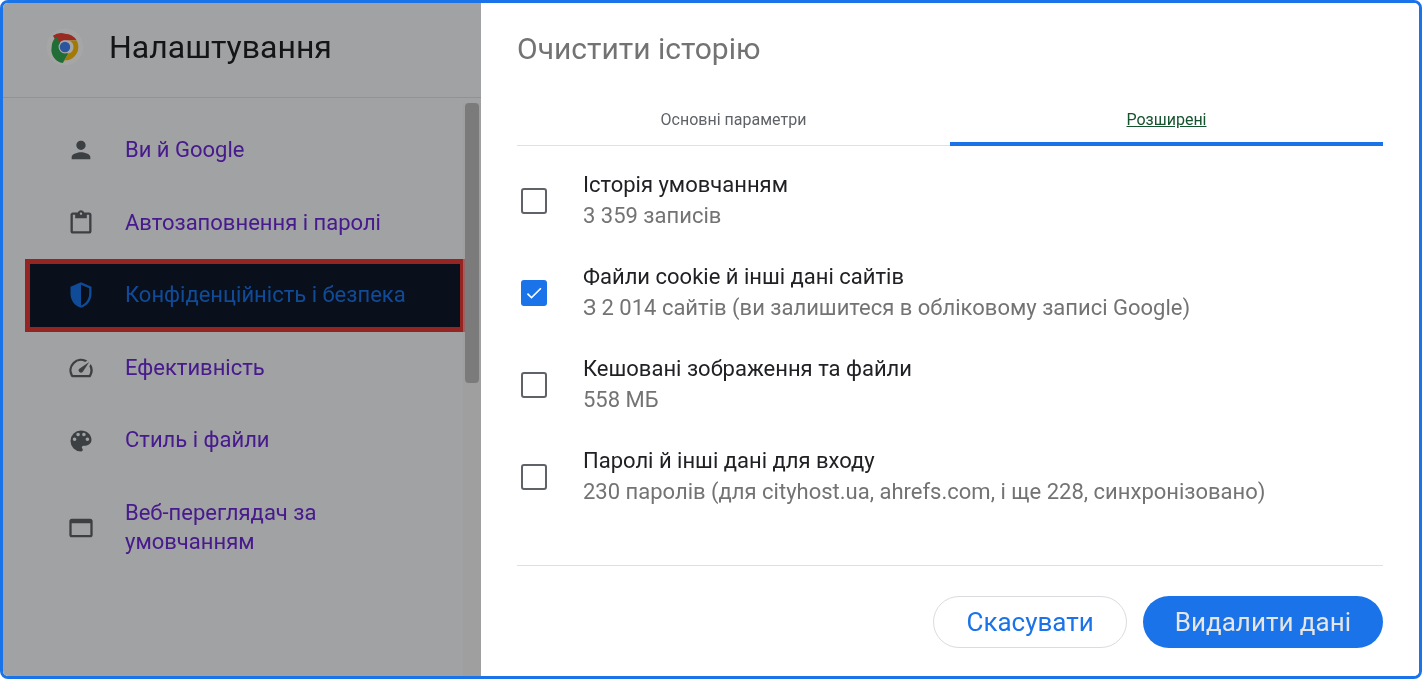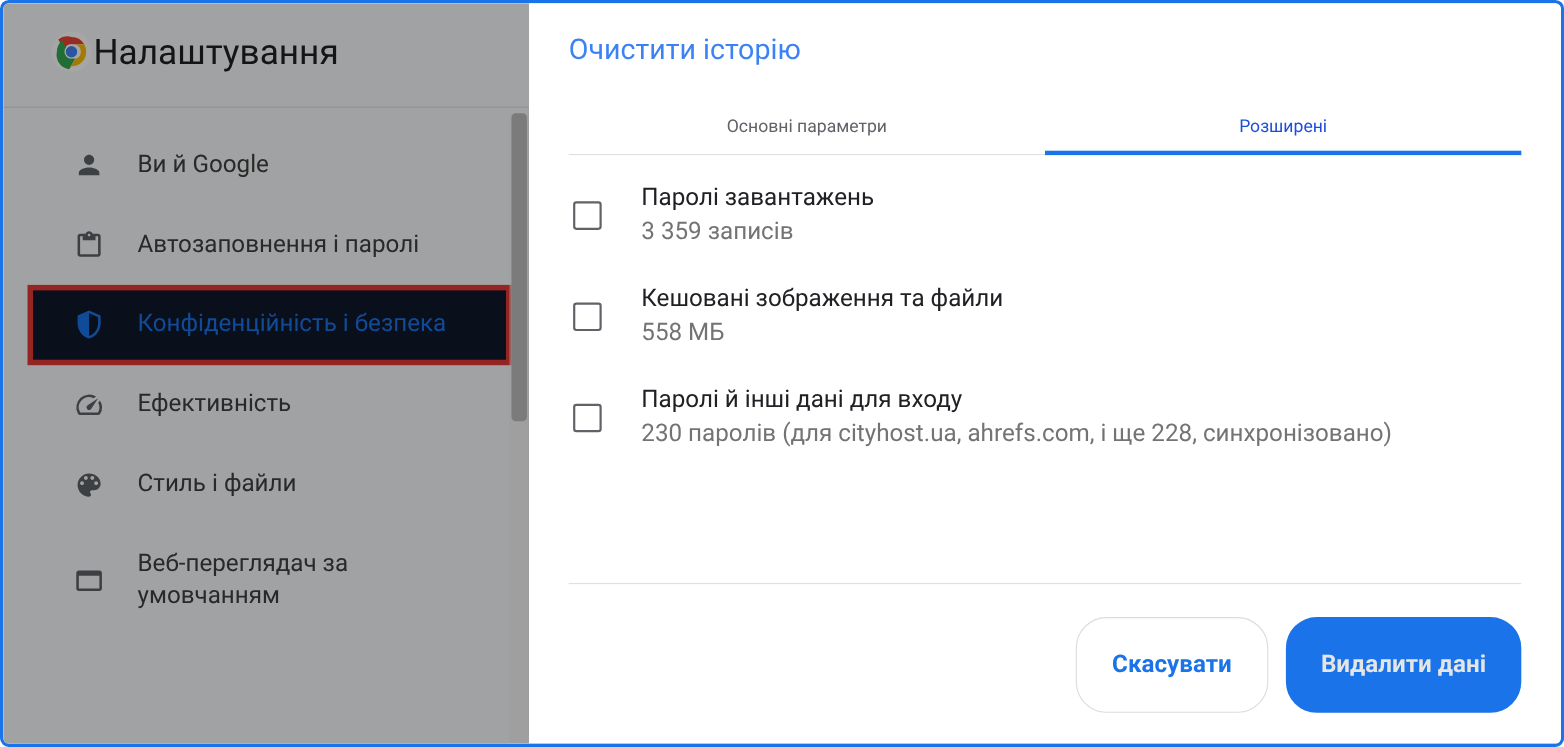--- a/index.html
+++ b/index.html
@@ -30,20 +30,21 @@
     .overlay {
       position: absolute;
       inset: 0;
       background: rgba(0,0,0,0.35);
       z-index: 2;
       pointer-events: none;
     }
     .sidebar-header {
       display: flex;
       align-items: center;
+      gap: 24px;
       padding: 24px 36px 30px 42px;
       border-bottom: 1px solid #e0e0e0;
     }
     .chrome-logo {
       width: 40px;
       height: 40px;
     }
     .sidebar-title {
       font-size: 32px;
       color: #202124;
@@ -51,21 +52,21 @@
     }
     .nav-list {
       padding-top: 14px;
     }
     .nav-item {
       display: flex;
       align-items: center;
       gap: 30px;
       padding: 20px 26px 20px 50px;
       font-size: 22px;
-      color: #404040;
+      color: #6d28d9;
       cursor: pointer;
       margin: 4px 18px 4px 14px;
       border-radius: 0 50px 50px 0;
     }
     .nav-item.active {
       background: #0f172a;
       color: #1a73e8;
     }
     .nav-item.highlighted {
       outline: 5px solid #e53935;
@@ -110,40 +111,41 @@
       flex: 1;
       height: 100%;
       background: #fff;
       padding: 28px 36px 28px 36px;
       display: flex;
       flex-direction: column;
       z-index: 3;
       position: relative;
     }
     .dialog-title {
-      font-size: 26px;
-      color: #3b82f6;
+      font-size: 30px;
+      color: #737373;
       font-weight: 400;
       margin-bottom: 30px;
     }
     .tabs {
       display: flex;
       border-bottom: 1px solid #e0e0e0;
     }
     .tab {
       flex: 1;
       text-align: center;
       padding: 14px 0 16px 0;
       font-size: 16px;
       color: #5f6368;
       cursor: pointer;
       position: relative;
     }
     .tab.active {
-      color: #1d4ed8;
+      color: #14532d;
+      text-decoration: underline;
     }
     .tab.active::after {
       content: "";
       position: absolute;
       left: 0;
       right: 0;
       bottom: -1px;
       height: 4px;
       background: #1a73e8;
     }
@@ -193,26 +195,25 @@
     }
     .buttons {
       display: flex;
       justify-content: flex-end;
       gap: 16px;
       padding-top: 30px;
       border-top: 1px solid #e0e0e0;
       margin-top: 4px;
     }
     .btn {
-      padding: 30px 32px;
-      font-size: 22px;
+      padding: 10px 32px;
+      font-size: 26px;
       border-radius: 28px;
       cursor: pointer;
       border: none;
-      font-weight: bold;
     }
     .btn-secondary {
       background: #fff;
       color: #1a73e8;
       border: 1px solid #dadce0;
     }
     .btn-primary {
       background: #1a73e8;
       color: #e5e5e5;
     }
@@ -294,22 +295,33 @@
   <div class="dialog">
     <div class="dialog-title">Очистити історію</div>
     <div class="tabs">
       <div class="tab">Основні параметри</div>
       <div class="tab active">Розширені</div>
     </div>
     <div class="options">
       <div class="option-row">
         <div class="checkbox"></div>
         <div class="option-text">
-          <span class="option-title">Паролі завантажень</span>
+          <span class="option-title">Історія умовчанням</span>
           <span class="option-desc">3 359 записів</span>
+        </div>
+      </div>
+      <div class="option-row">
+        <div class="checkbox checked">
+          <svg viewBox="0 0 24 24" fill="#fff">
+              <path d="M9 16.17L4.83 12l-1.42 1.41L9 19 21 7l-1.41-1.41z"></path>
+            </svg>
+        </div>
+        <div class="option-text">
+          <span class="option-title">Файли cookie й інші дані сайтів</span>
+          <span class="option-desc">З 2 014 сайтів (ви залишитеся в обліковому записі Google)</span>
         </div>
       </div>
       <div class="option-row">
         <div class="checkbox"></div>
         <div class="option-text">
           <span class="option-title">Кешовані зображення та файли</span>
           <span class="option-desc">558 МБ</span>
         </div>
       </div>
       <div class="option-row">

